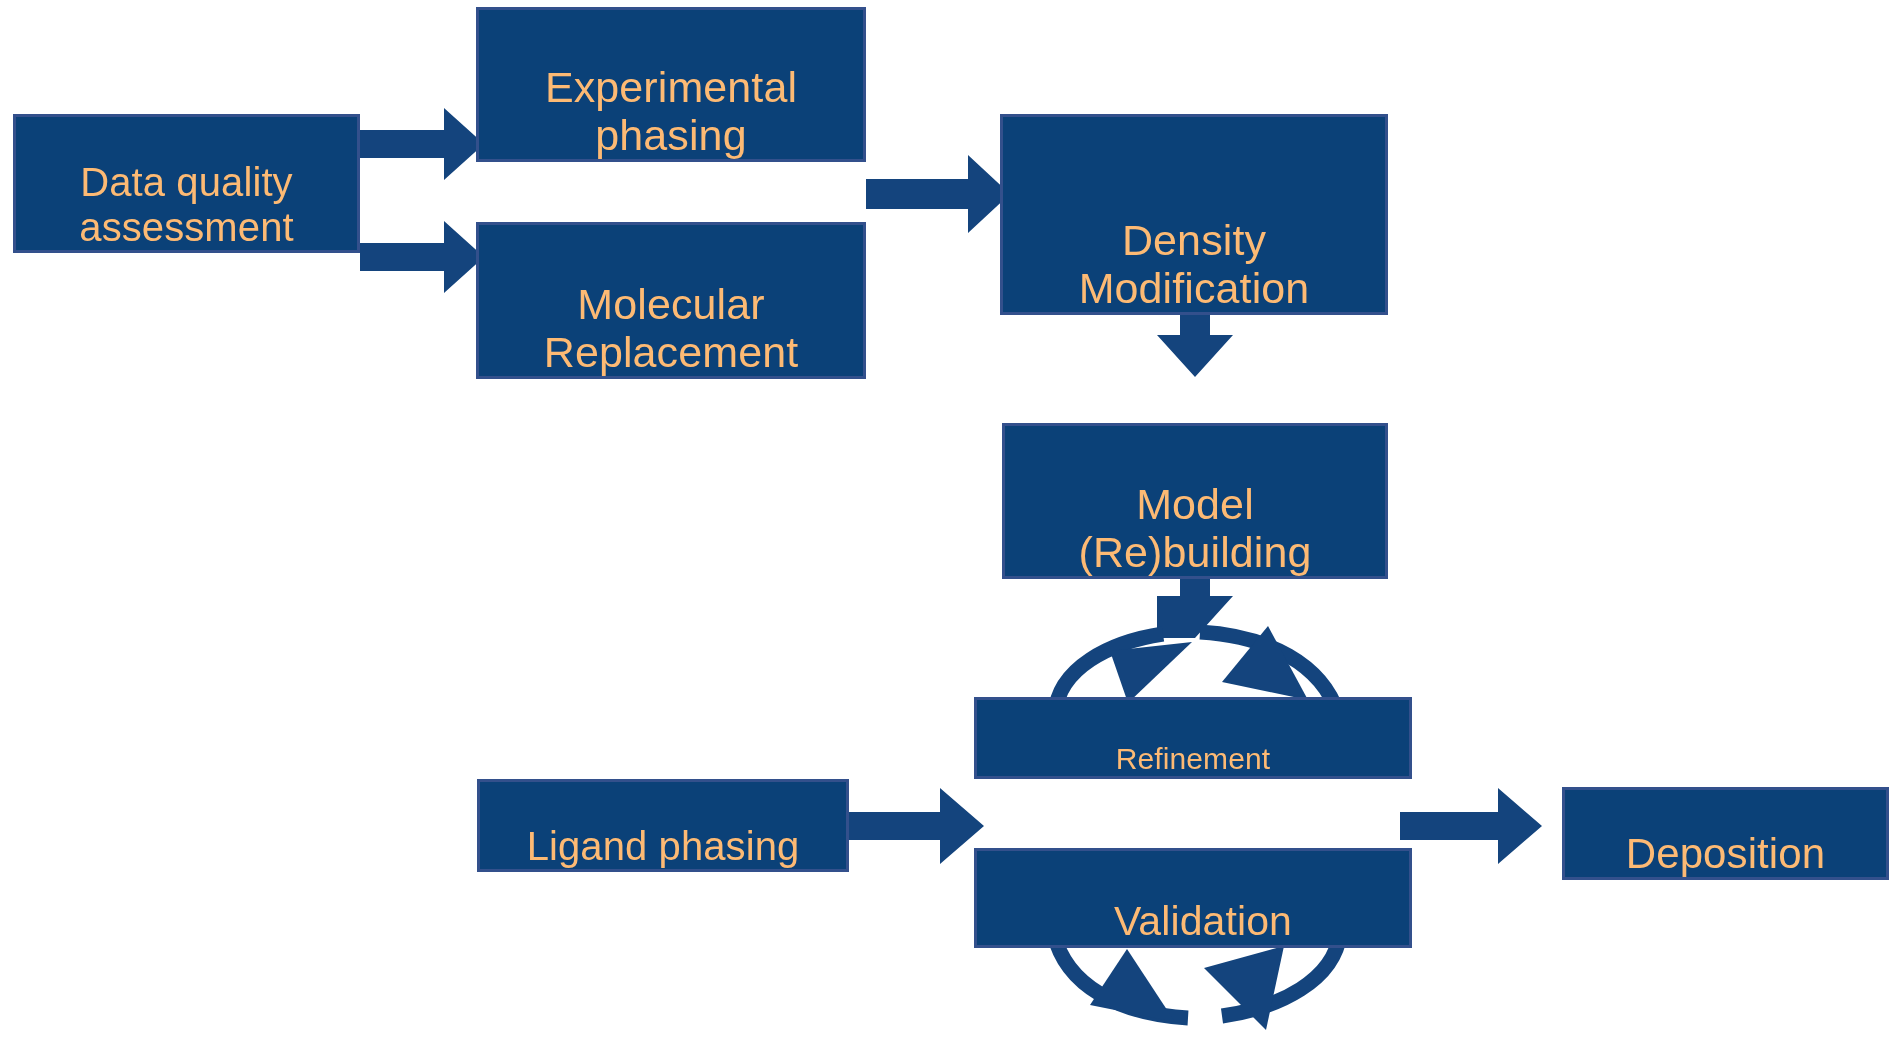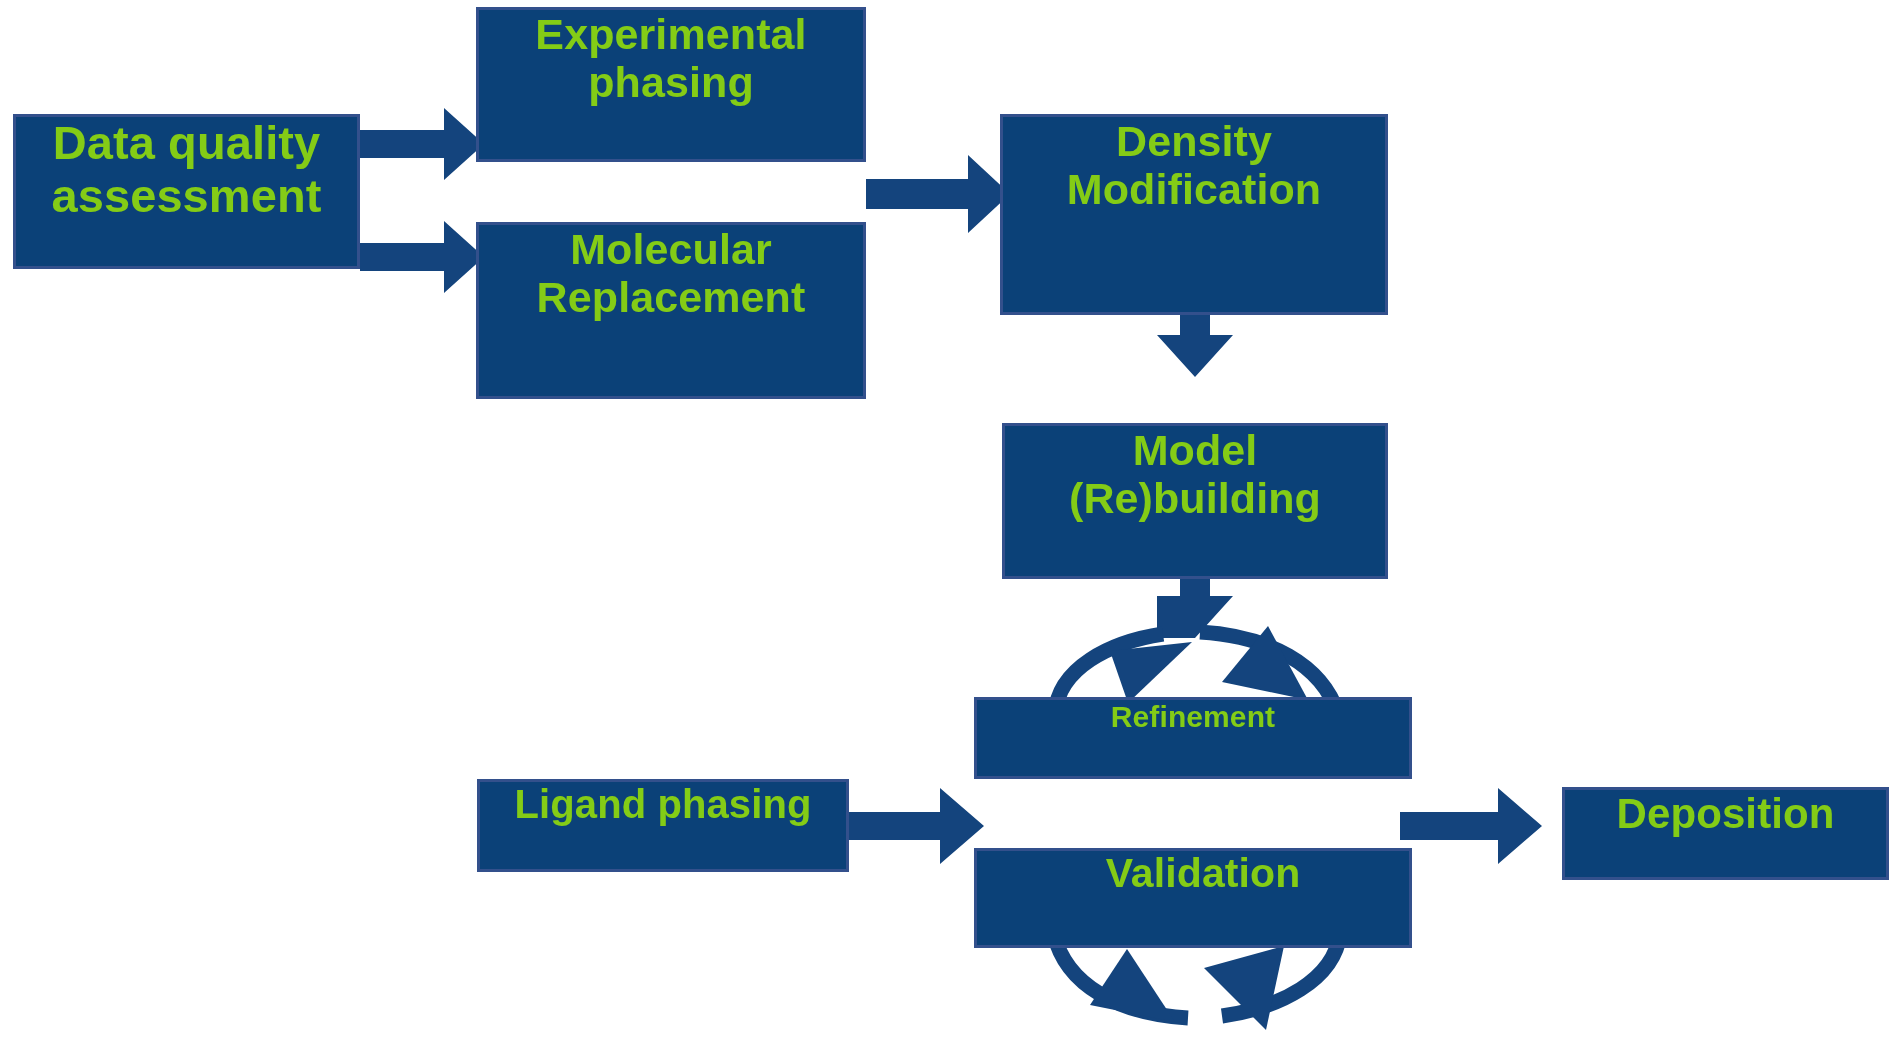--- a/index.html
+++ b/index.html
@@ -15,37 +15,37 @@
     width: 1903px;
     height: 1043px;
     background: #ffffff;
     overflow: hidden;
   }
   .node {
     position: absolute;
     box-sizing: border-box;
     background: #0b4178;
     border: 3px solid #33508c;
-    color: #84cc16;
+    color: #fdba74;
     display: flex;
-    align-items: flex-start;
+    align-items: flex-end;
     justify-content: center;
     text-align: center;
     line-height: 1.12;
-    font-weight: 700;
+    font-weight: 400;
     letter-spacing: 0.1px;
     white-space: pre-line;
     z-index: 3;
   }
   .node span { display: block; }
 
   
-  #node-data-quality      { left: 13px;   top: 114px; width: 347px; height: 155px; font-size: 47px; }
+  #node-data-quality      { left: 13px;   top: 114px; width: 347px; height: 139px; font-size: 40px; }
   #node-exp-phasing       { left: 476px;  top: 7px;   width: 390px; height: 155px; font-size: 43px; }
-  #node-mol-replacement   { left: 476px;  top: 222px; width: 390px; height: 177px; font-size: 43px; }
+  #node-mol-replacement   { left: 476px;  top: 222px; width: 390px; height: 157px; font-size: 43px; }
   #node-density-mod       { left: 1000px; top: 114px; width: 388px; height: 201px; font-size: 43px; }
   #node-model-rebuilding  { left: 1002px; top: 383px; width: 386px; height: 156px; font-size: 43px; margin-top: 40px; }
   #node-refinement        { left: 974px;  top: 697px; width: 438px; height: 82px;  font-size: 30px; z-index: 6;}
   #node-validation        { left: 974px;  top: 848px; width: 438px; height: 100px; font-size: 41px; z-index: 6; padding-left: 20px;}
   #node-ligand-fitting    { left: 477px;  top: 779px; width: 372px; height: 93px;  font-size: 40px; }
   #node-deposition        { left: 1562px; top: 779px; width: 327px; height: 93px;  font-size: 42px; margin-top: 8px; }
 
   .arrow-svg {
     position: absolute;
     left: 0; top: 0;

